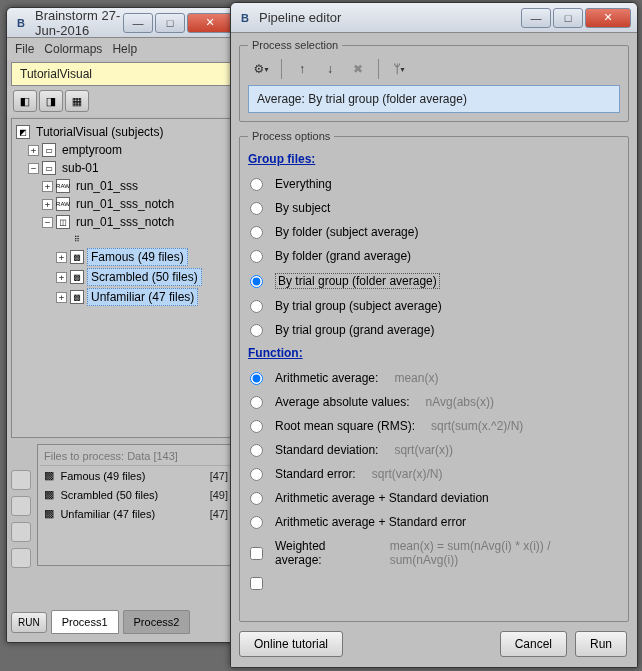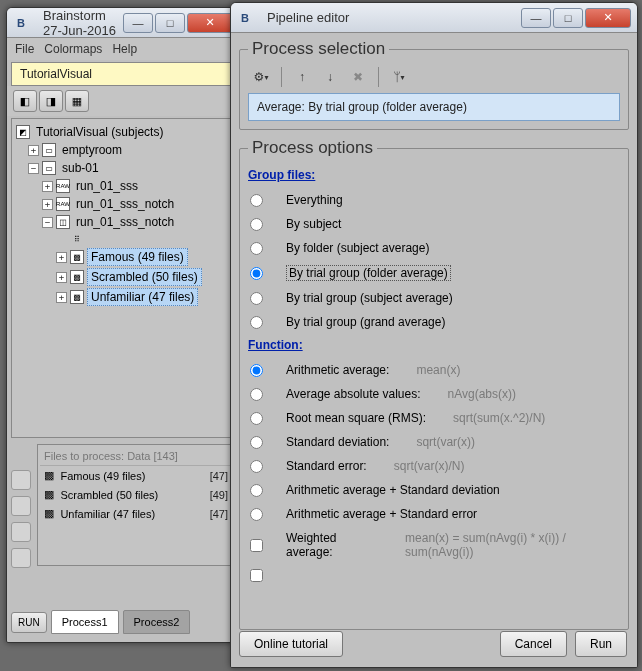--- a/index.html
+++ b/index.html
@@ -28,21 +28,21 @@
     display: flex;
     align-items: center;
     padding: 0 6px;
   }
   .titlebar .app-icon {
     width: 16px; height: 16px;
     margin-right: 6px;
     display: inline-flex; align-items: center; justify-content: center;
     font-weight: bold; color: #2a4a7a; font-size: 11px;
   }
-  .titlebar .title { flex: 1; color: #333; font-size: 13px; margin-left: 8px; }
+  .titlebar .title { flex: 1; color: #333; font-size: 13px; }
   .titlebar .btns { display: flex; gap: 2px; }
   .winbtn {
     width: 30px; height: 20px;
     background: linear-gradient(#e8edf4,#c8d0dd);
     border: 1px solid #7a8aa0;
     border-radius: 3px;
     display: flex; align-items: center; justify-content: center;
     font-size: 11px; color: #333;
     cursor: pointer;
   }
@@ -138,32 +138,32 @@
   }
   .tabbtn.inactive { background:#a3a3a3; }
 
   
   .win-pipe { left: 230px; top: 2px; width: 408px; height: 666px; }
   .pipe-body { padding: 6px 8px 8px 8px; background:#c0c0c0; height: calc(100% - 30px); position:relative;}
   fieldset {
     border:1px solid #888; border-radius:2px; margin:0 0 8px 0; padding:6px 8px 8px 8px;
     background:#c0c0c0;
   }
-  legend { font-size:17px; color:#333; padding:0 4px; }
+  legend { font-size:11px; color:#333; padding:0 4px; }
   .ps-toolbar { display:flex; align-items:center; gap:6px; padding:2px 2px 6px 2px;}
   .ps-toolbar .div { width:1px; height:20px; background:#888; margin:0 3px;}
   .ps-toolbar .ibtn {
     width:22px; height:20px; display:flex; align-items:center; justify-content:center;
     cursor:pointer; color:#333;
   }
   .ps-select {
     background:#d3e5f7; border:1px solid #7aa0c8; padding:6px 8px; font-size:12px; color:#222;
   }
   .opt-header { text-decoration: underline; color:#0020aa; font-weight:bold; margin:4px 0 6px 0;}
-  .radio-row, .check-row { display:flex; align-items:center; gap:23px; padding:5px 2px;}
+  .radio-row, .check-row { display:flex; align-items:center; gap:12px; padding:5px 2px;}
   .radio-row input, .check-row input { margin:0; }
   .radio-row .labeltxt.sel { border:1px dotted #555; padding:0 2px;}
   .hint { color:#7a7a7a; margin-left:4px;}
   .dlg-btns {
     position:absolute; bottom:10px; left:8px; right:10px;
     display:flex; align-items:flex-end;
   }
   .btn {
     padding:5px 14px; background:linear-gradient(#f4f4f4,#d4d4d4);
     border:1px solid #777; border-radius:3px; cursor:pointer; font-size:12px;
@@ -315,20 +315,24 @@
       </label>
       <label class="radio-row">
         <input type="radio" name="grp" style="">
         <span class="labeltxt">By subject</span>
       </label>
       <label class="radio-row">
         <input type="radio" name="grp" style="">
         <span class="labeltxt">By folder (subject average)</span>
       </label>
       <label class="radio-row">
+        <input type="radio" name="grp" style="">
+        <span class="labeltxt">By folder (grand average)</span>
+      </label>
+      <label class="radio-row">
         <input type="radio" name="grp" checked="" style="">
         <span class="labeltxt sel">By trial group (folder average)</span>
       </label>
       <label class="radio-row">
         <input type="radio" name="grp" style="">
         <span class="labeltxt">By trial group (subject average)</span>
       </label>
       <label class="radio-row">
         <input type="radio" name="grp" style="">
         <span class="labeltxt">By trial group (grand average)</span>

